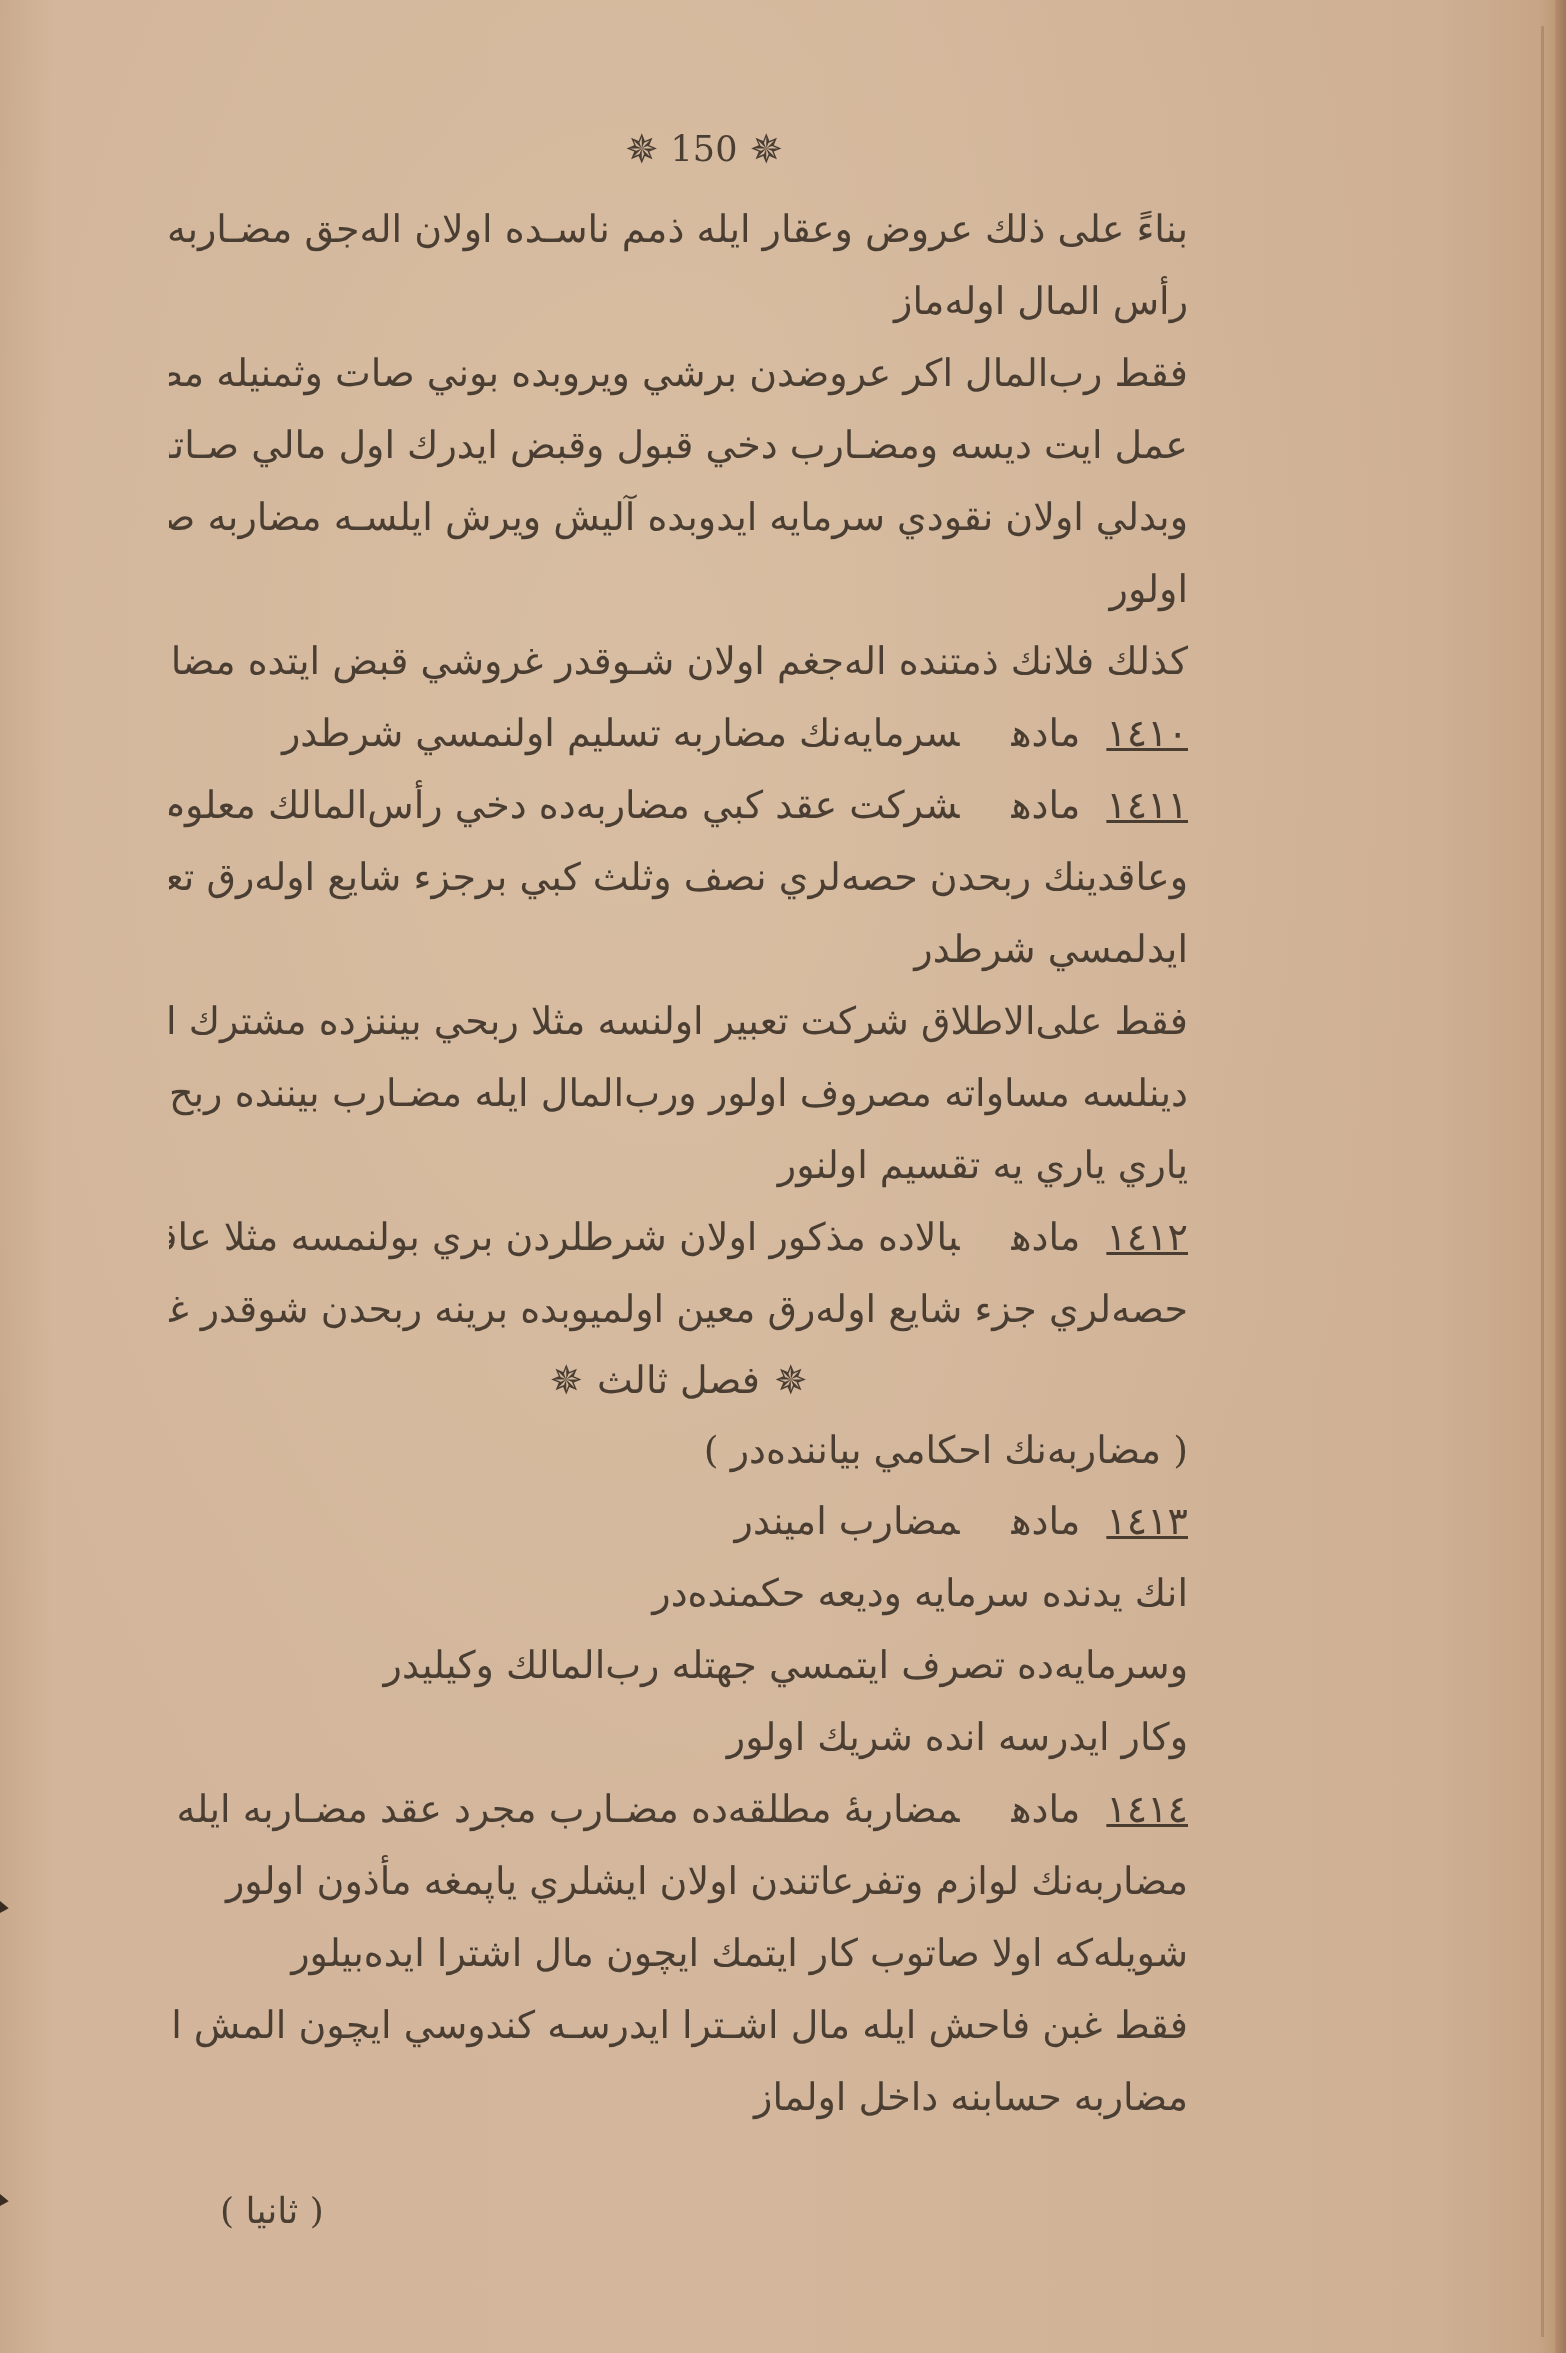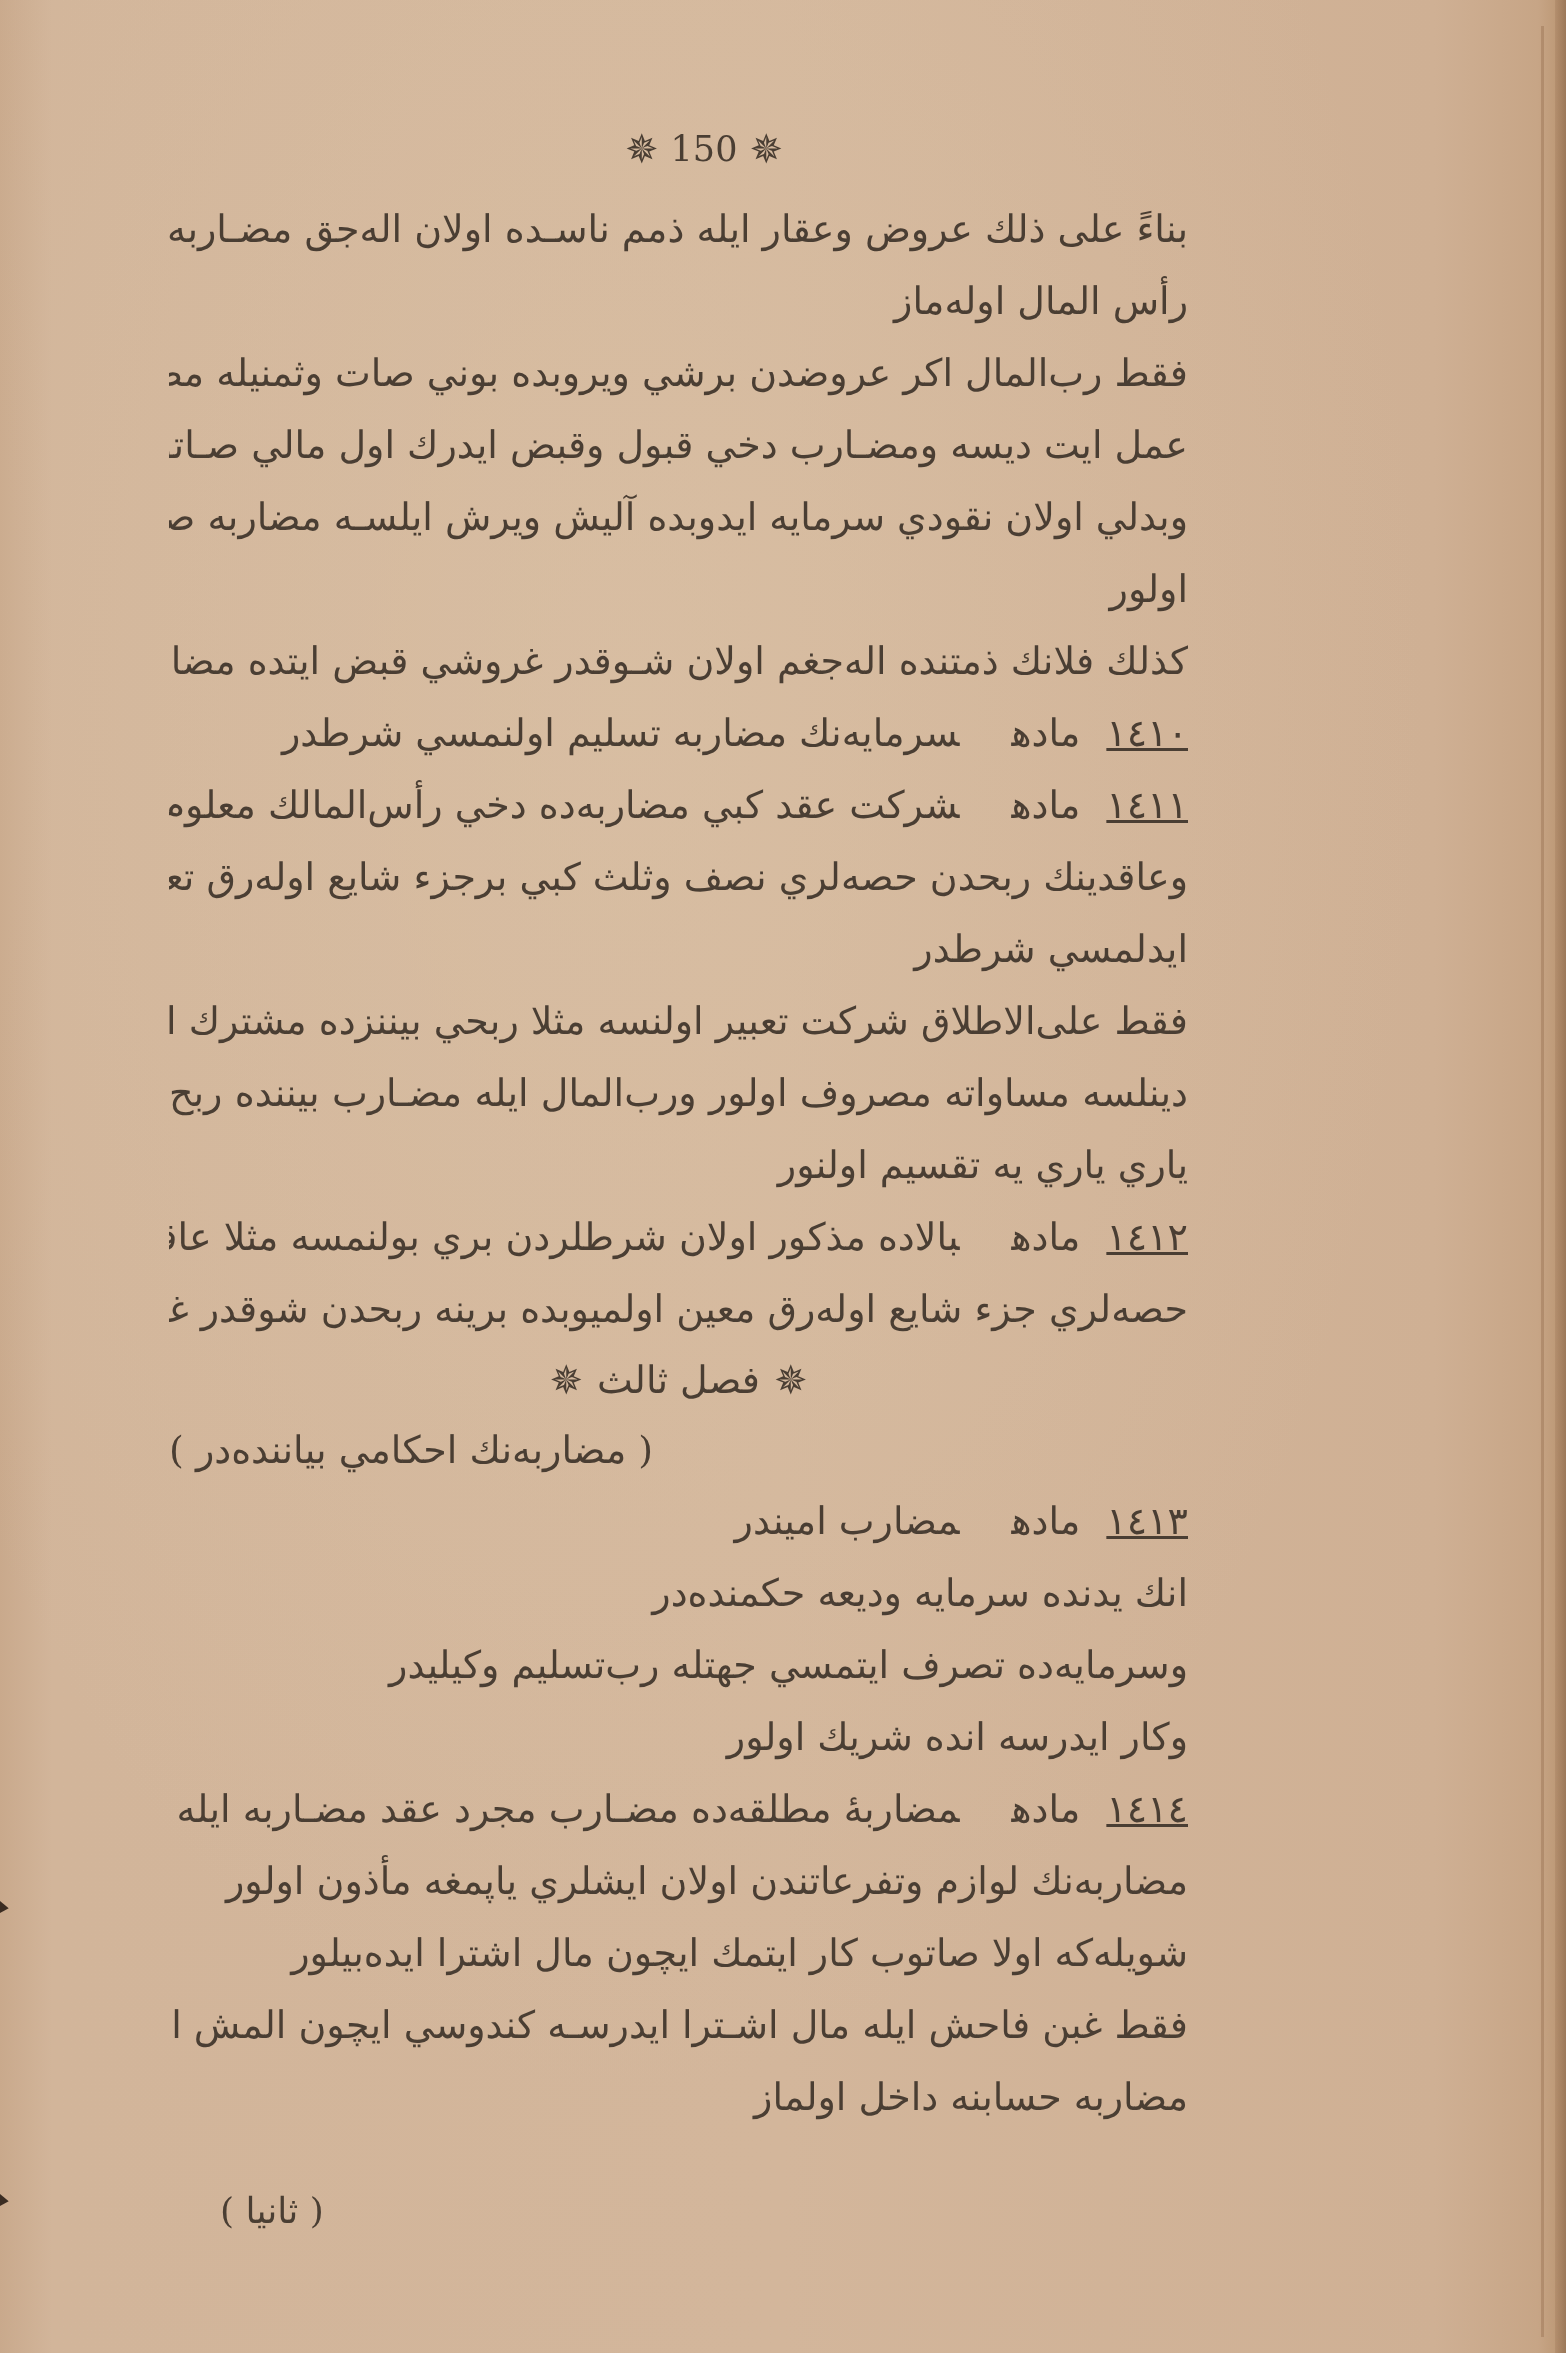--- a/index.html
+++ b/index.html
@@ -45,21 +45,21 @@
     height: 72px; line-height: 72px; white-space: nowrap;
     overflow: hidden;
   }
   .line.justify {
     text-align: justify; text-align-last: justify;
   }
   .heading-line { text-align: center; height: 70px; line-height: 70px; }
   .heading {
     display: inline-flex; align-items: center; gap: 14px; font-size: 38px;
   }
-  .subheading { text-align: left; height: 70px; line-height: 70px; font-size: 38px; }
+  .subheading { text-align: right; height: 70px; line-height: 70px; font-size: 38px; }
   .article-num { margin-left: 26px; text-decoration: underline; }
   .article-word { margin-left: 52px; }
   .catchword {
     position: absolute; left: 220px; top: 2190px; font-size: 36px; direction: rtl;
   }
 </style>
 </head>
 <body>
 
 <div class="page"></div>
@@ -104,21 +104,21 @@
       <span>فصل ثالث</span>
       <span class="star">✵</span>
     </span>
   </div>
   <div class="subheading">( مضاربەنك احكامي بياننده‌در )</div>
 
   <div class="line">
     <span class="article-num">١٤١٣</span><span class="article-word">ماده</span><span>مضارب اميندر</span>
   </div>
   <div class="line"><span>انك يدنده سرمايه وديعه حكمنده‌در</span></div>
-  <div class="line"><span>وسرمايەده تصرف ايتمسي جهتله رب‌تسليم وكيليدر</span></div>
+  <div class="line"><span>وسرمايەده تصرف ايتمسي جهتله رب‌المالك وكيليدر</span></div>
   <div class="line"><span>وكار ايدرسه انده شريك اولور</span></div>
   <div class="line">
     <span class="article-num">١٤١٤</span><span class="article-word">ماده</span><span>مضاربهٔ مطلقەده مضـارب مجرد عقد مضـاربه ايله</span>
   </div>
   <div class="line"><span>مضاربەنك لوازم وتفرعاتندن اولان ايشلري ياپمغه مأذون اولور</span></div>
   <div class="line"><span>شويلەكه اولا   صاتوب كار ايتمك ايچون مال اشترا ايدەبيلور</span></div>
   <div class="line justify"><span>فقط غبن فاحش ايله مال اشـترا ايدرسـه كندوسي ايچون المش اولور</span></div>
   <div class="line"><span>مضاربه حسابنه داخل اولماز</span></div>
 </div>
 

